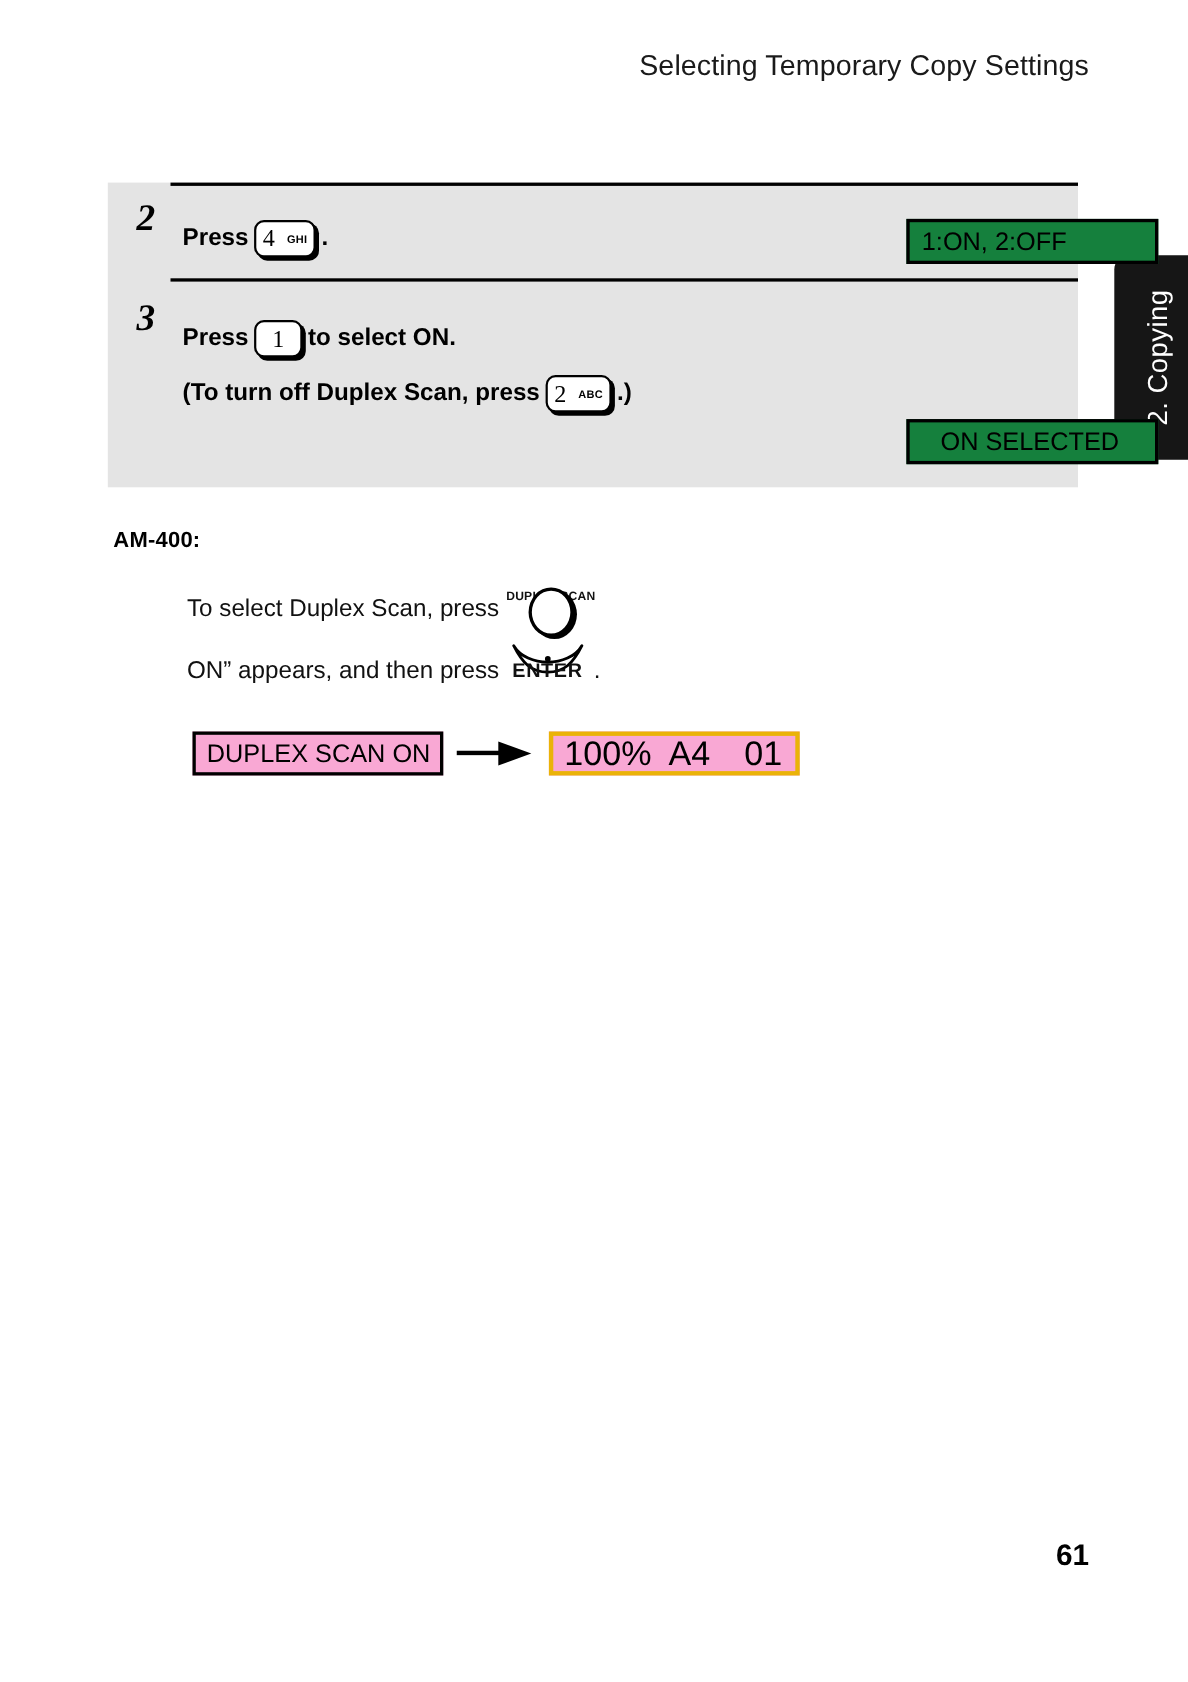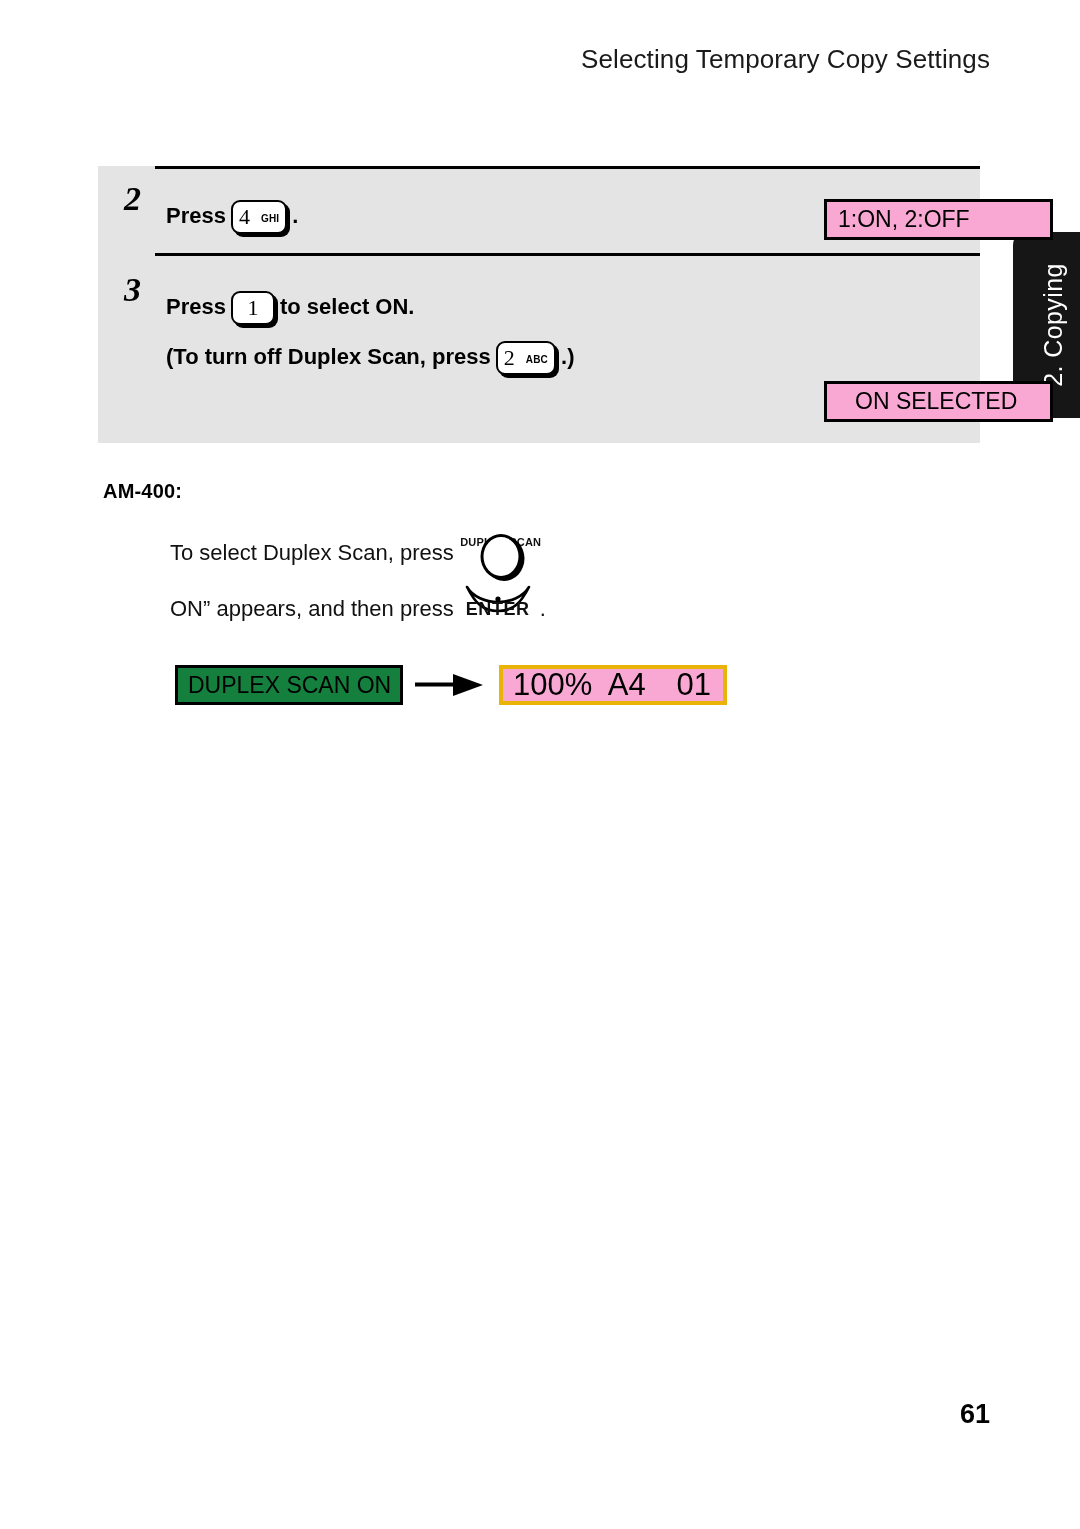--- a/index.html
+++ b/index.html
@@ -133,21 +133,21 @@
     letter-spacing: 0.2px;
     line-height: 1;
     position: relative;
     top: 2px;
   }
 
   
   .lcd {
     box-sizing: border-box;
     border: 3px solid #000;
-    background: #f9a8d4;
+    background: #15803d;
     display: flex;
     align-items: center;
     font-size: 23px;
     font-weight: 400;
     padding-left: 11px;
   }
   #lcd-step-2 {
     position: absolute;
     left: 726px;
     top: 19px;
@@ -246,21 +246,21 @@
     left: 175px;
     top: 665px;
     display: flex;
     align-items: center;
   }
   #flow-lcd-1 {
     box-sizing: border-box;
     width: 228px;
     height: 40px;
     border: 3px solid #000;
-    background: #15803d;
+    background: #f9a8d4;
     display: flex;
     align-items: center;
     padding-left: 10px;
     font-size: 23px;
   }
   #flow-arrow {
     width: 96px;
     display: flex;
     align-items: center;
     justify-content: center;

